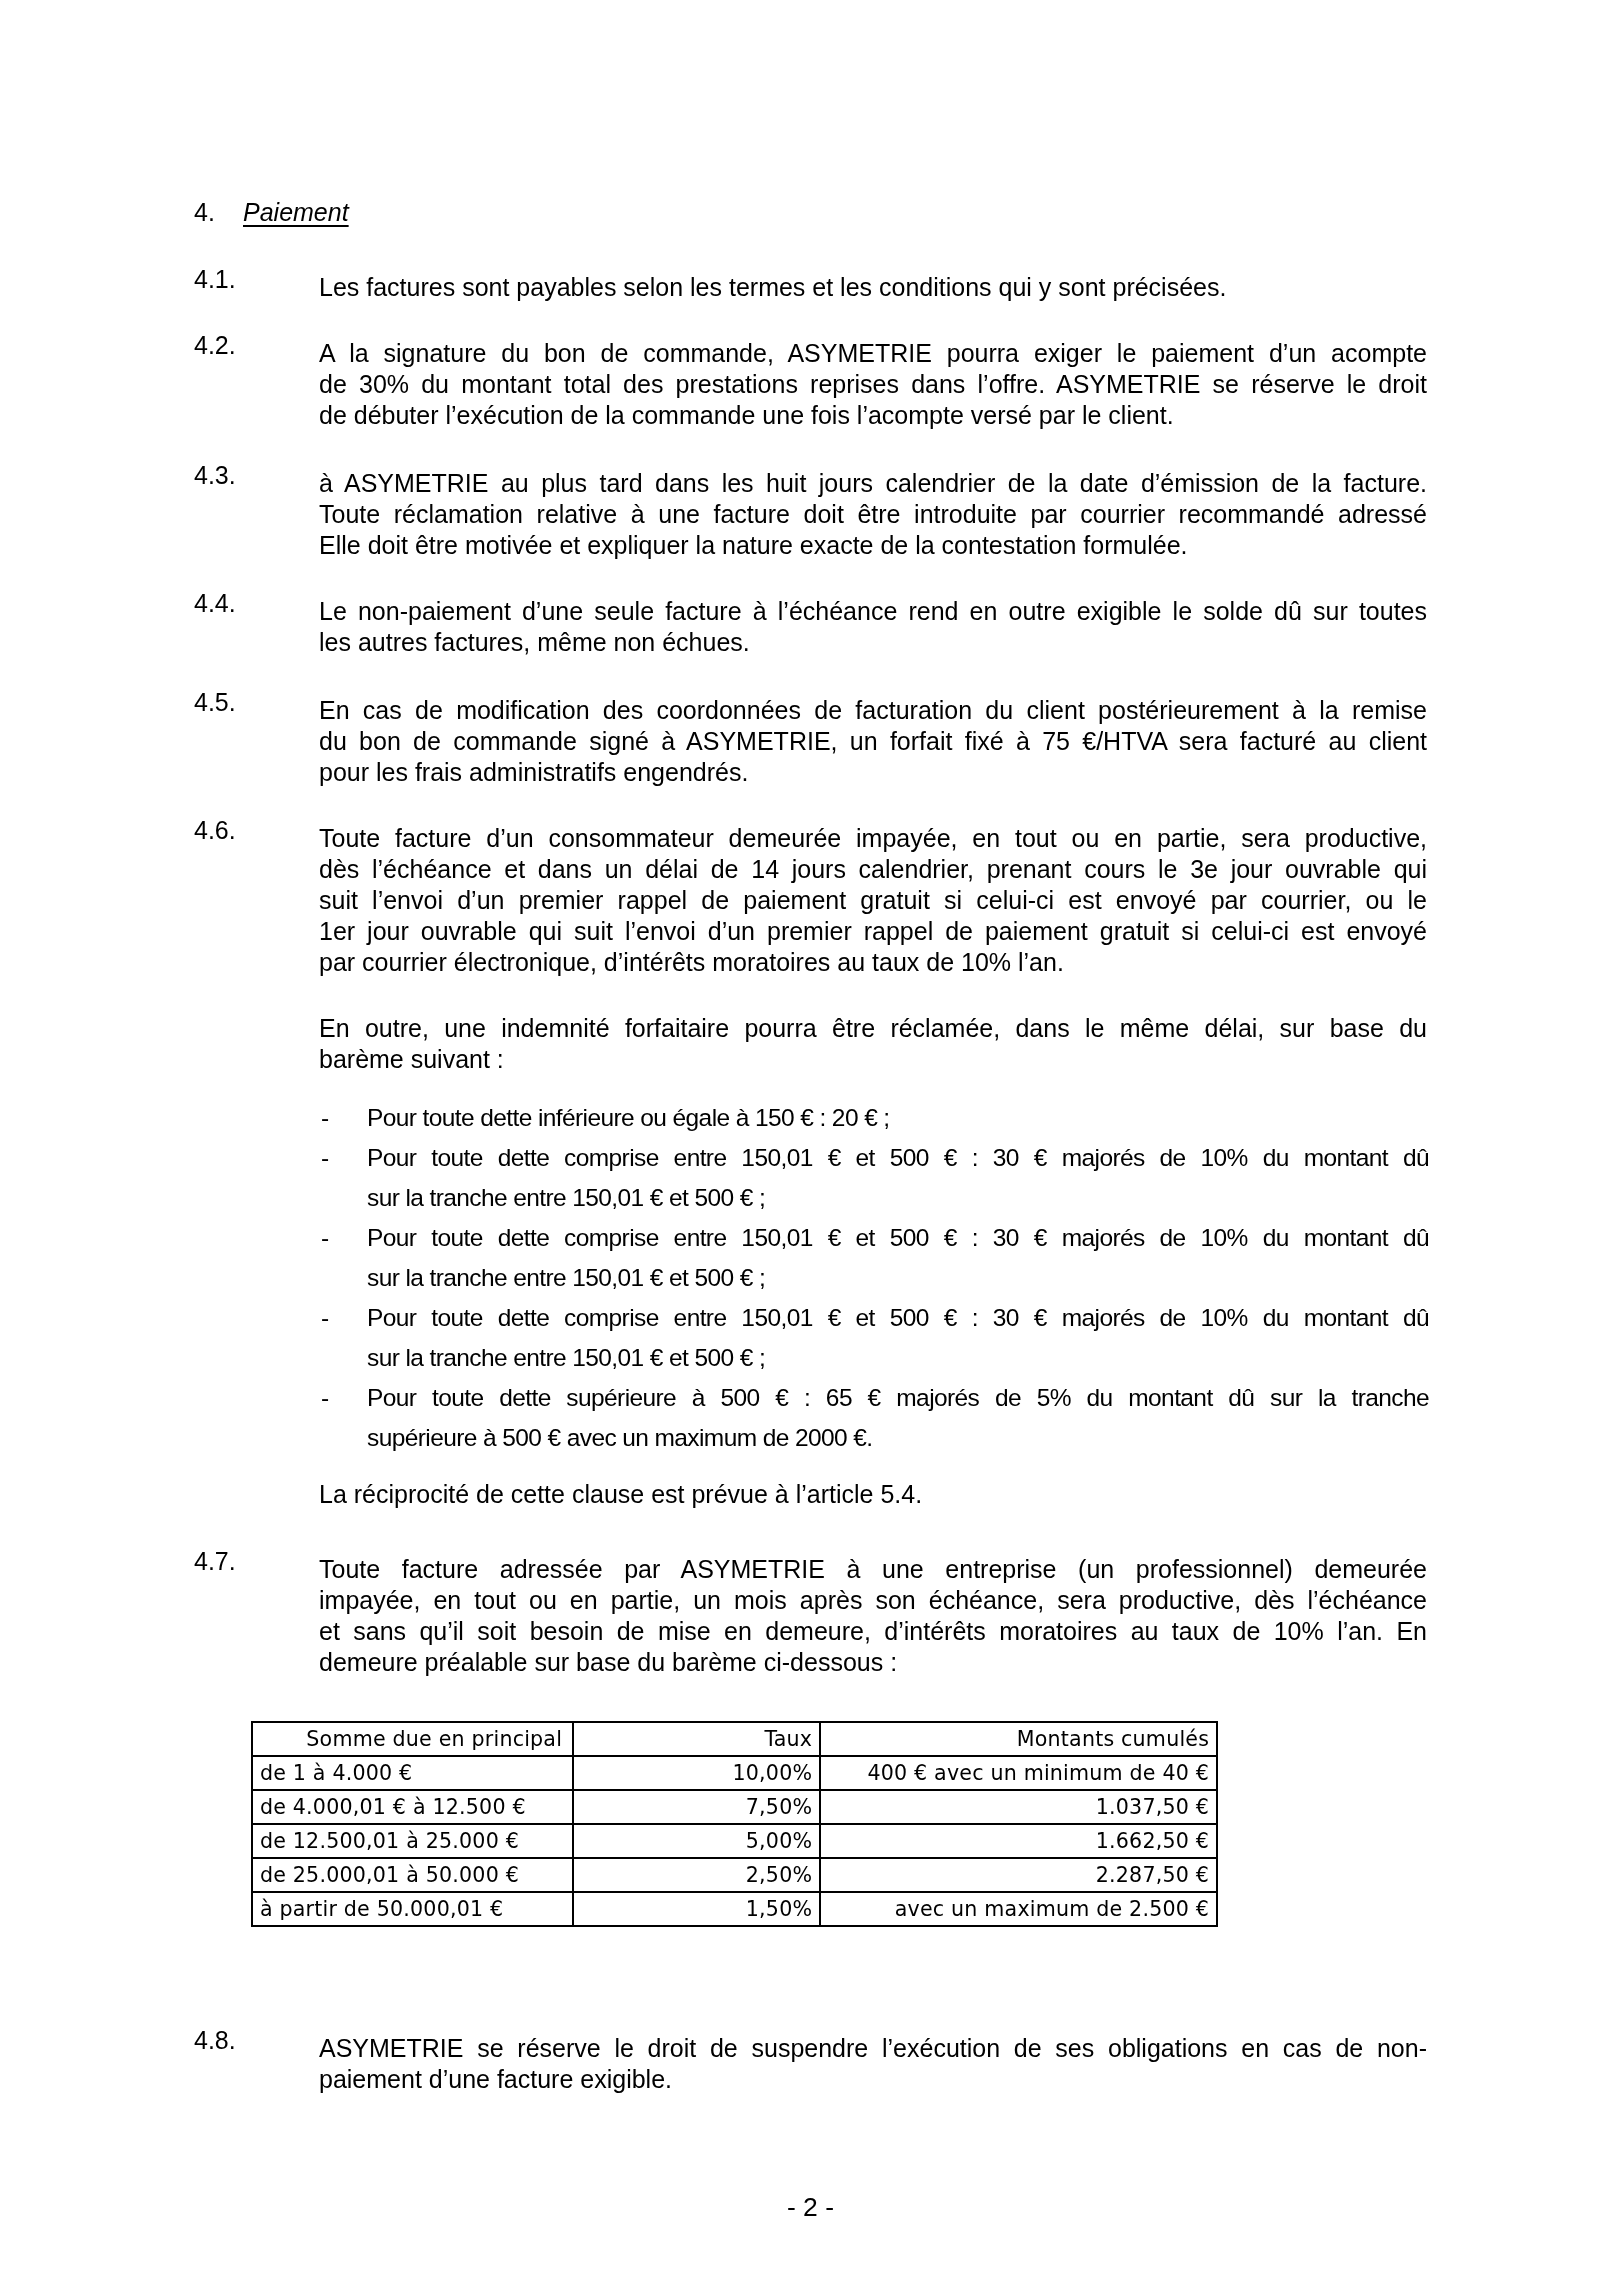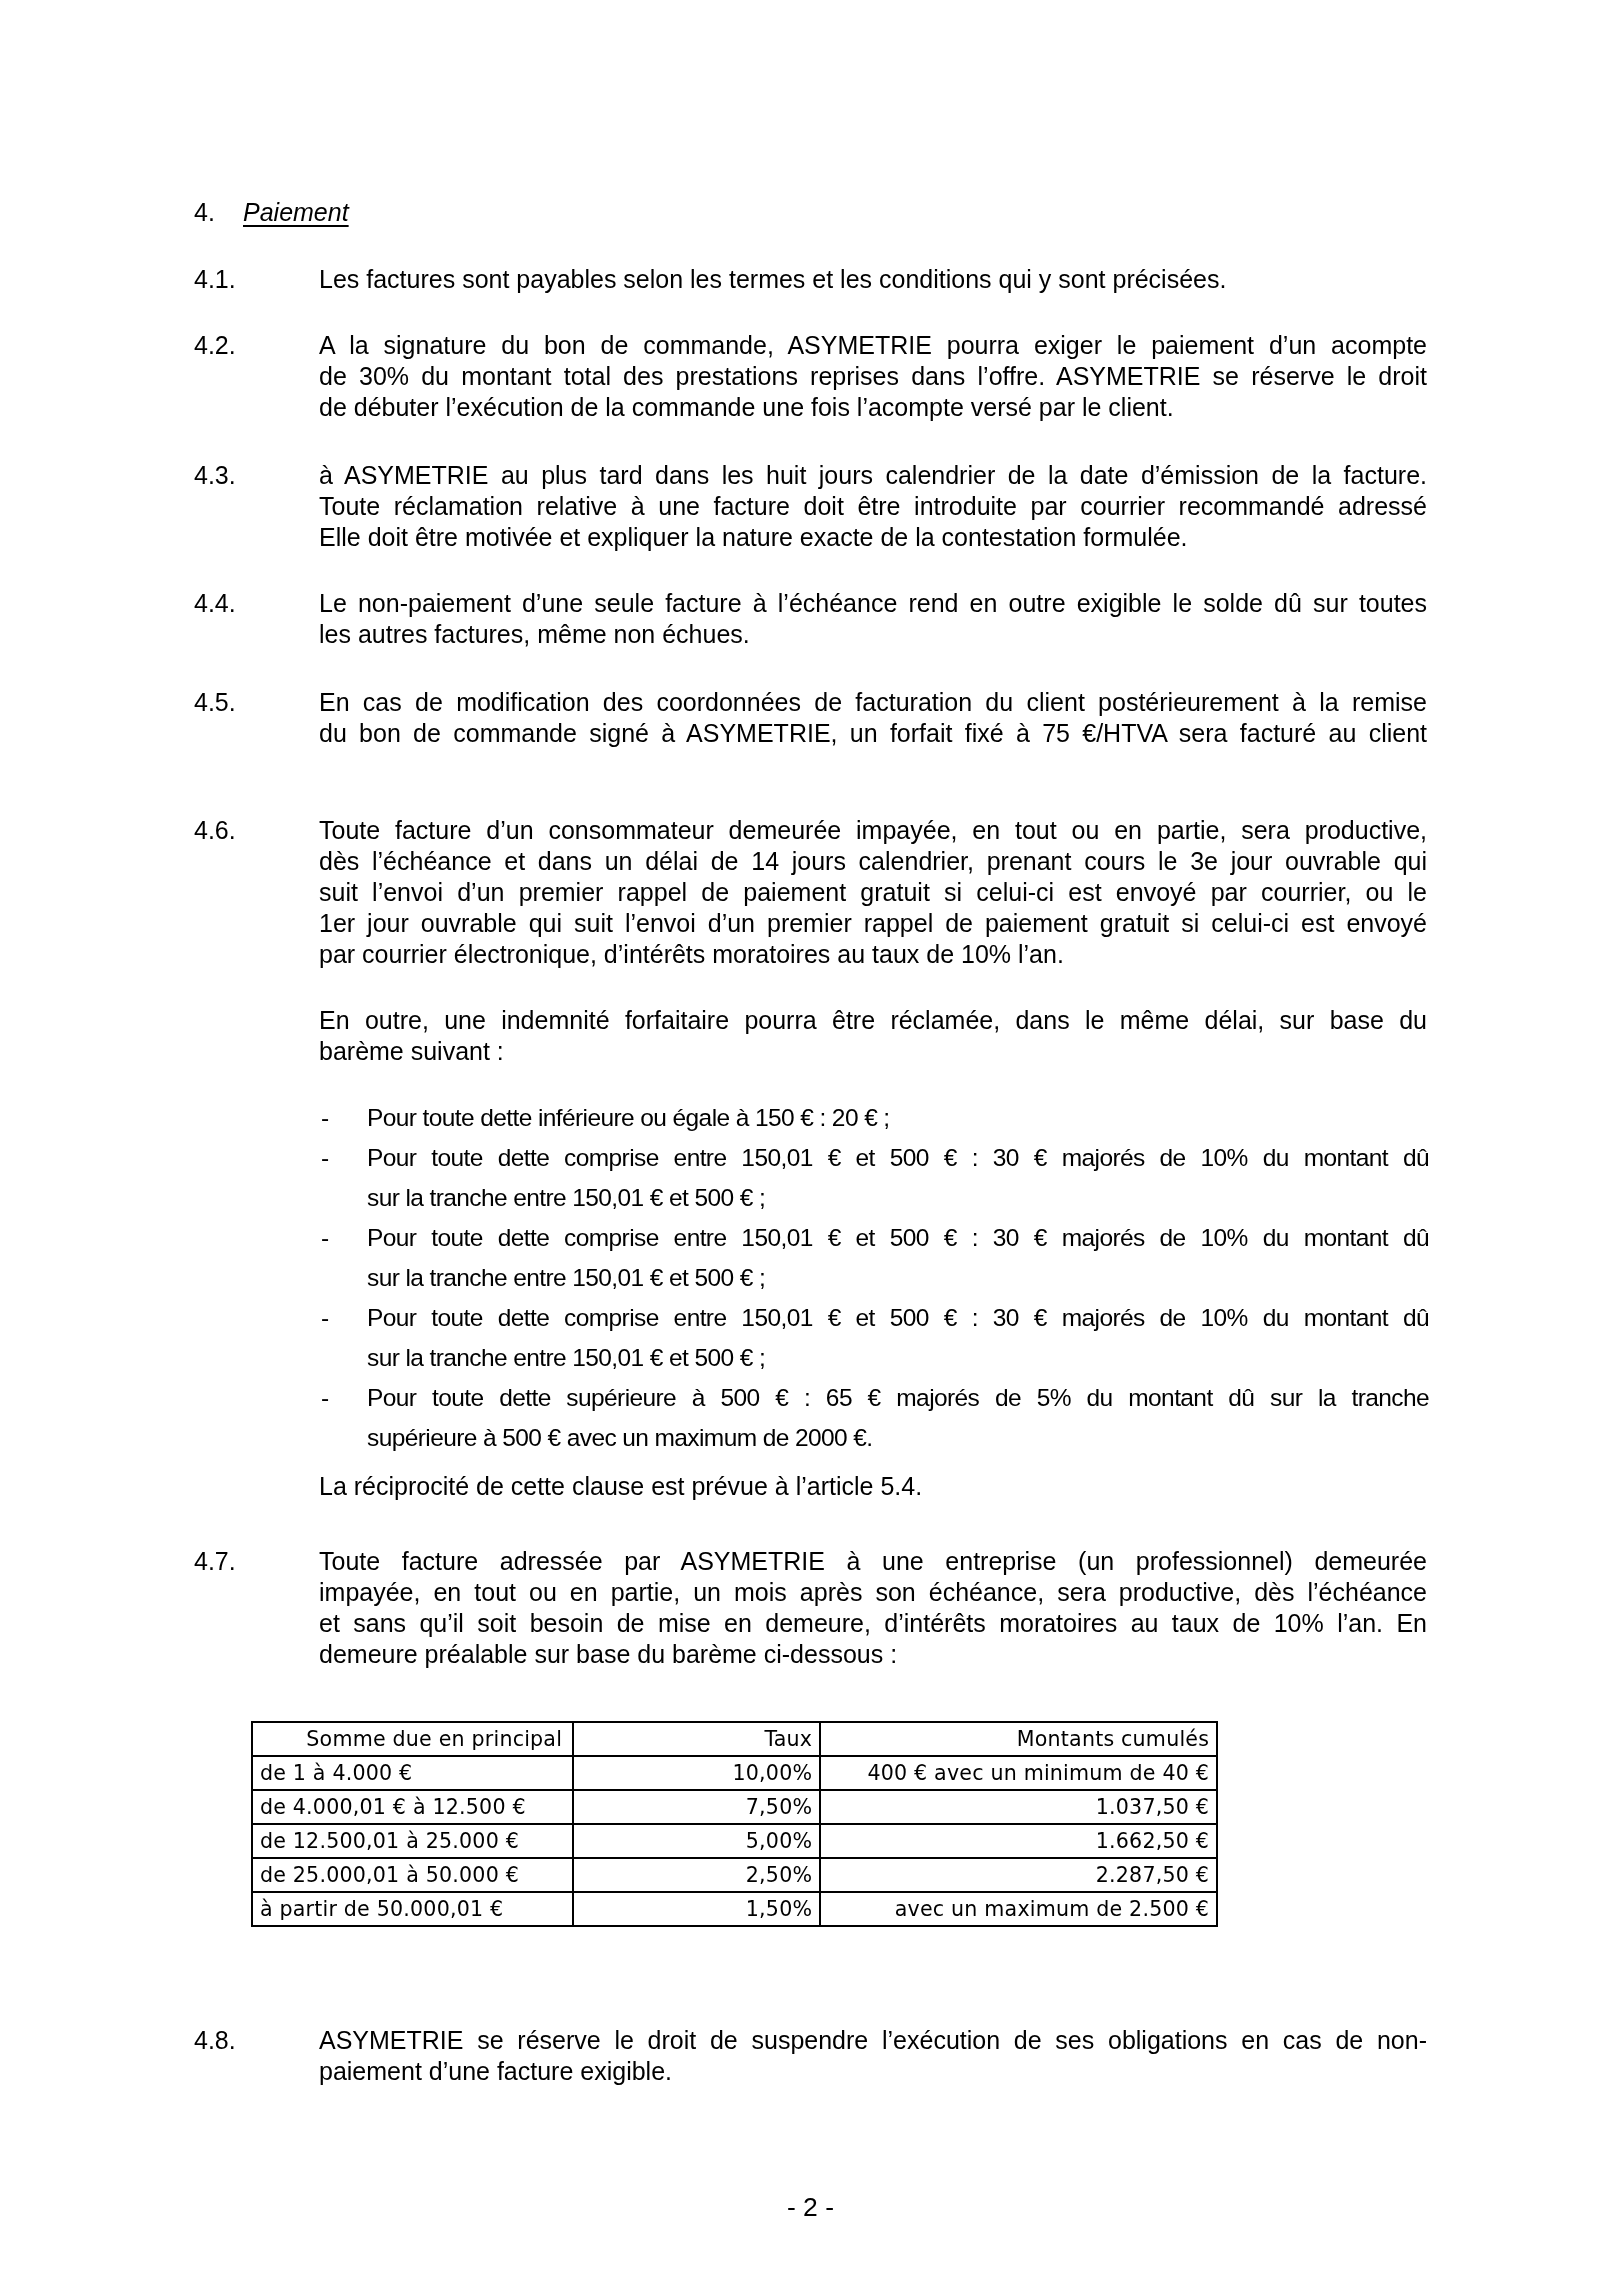--- a/index.html
+++ b/index.html
@@ -1,19 +1,19 @@
 <!DOCTYPE html>
 <html><head>
 <meta charset="utf-8">
 <style>
   html, body { margin: 0; padding: 0; background: #ffffff; }
   body { width: 1621px; height: 2293px; position: relative; overflow: hidden; color: #000; }
   .t { position: absolute; font-family: "Liberation Sans", sans-serif; font-size: 25px; line-height: 31px; white-space: nowrap; }
   .num { position: absolute; left: 194px; font-family: "Liberation Sans", sans-serif; font-size: 25px; line-height: 31px; }
-  .para { position: absolute; left: 319px; width: 1108px; font-family: "Liberation Sans", sans-serif; font-size: 25px; line-height: 31px; }
+  .para { position: absolute; left: 319px; width: 1108px; font-family: "Liberation Sans", sans-serif; font-size: 25px; line-height: 31px; margin-top: 8px; }
   .para .ln { display: block; text-align: justify; text-align-last: justify; height: 31px; white-space: nowrap; }
   .para .ln.last { text-align-last: left; }
   .heading-title { text-decoration: underline; text-underline-offset: 3.9px; }
   .bullets { position: absolute; left: 321px; width: 1108px; font-family: "Liberation Sans", sans-serif; font-size: 24.5px; line-height: 40px; letter-spacing: -0.6px; }
   .bullet { position: relative; padding-left: 46px; }
   .bullet .dash { position: absolute; left: 0; top: 0; }
   .bullet .ln { display: block; text-align: justify; text-align-last: justify; white-space: nowrap; height: 40px; }
   .bullet .ln.last { text-align-last: left; }
   table.bareme { position: absolute; left: 251px; top: 1721px; width: 967px; border-collapse: collapse; font-family: "DejaVu Sans", sans-serif; font-size: 20.6px; letter-spacing: 0.2px; }
   table.bareme td, table.bareme th { border: 2px solid #000; height: 32px; padding: 0 6.9px; font-weight: normal; white-space: nowrap; }
@@ -53,20 +53,21 @@
 <div class="num" style="top:588px;">4.4.</div>
 <div class="para" style="top:588px;">
   <span class="ln">Le non-paiement d’une seule facture à l’échéance rend en outre exigible le solde dû sur toutes</span>
   <span class="ln last">les autres factures, même non échues.</span>
 </div>
 
 <div class="num" style="top:687px;">4.5.</div>
 <div class="para" style="top:687px;">
   <span class="ln">En cas de modification des coordonnées de facturation du client postérieurement à la remise</span>
   <span class="ln">du bon de commande signé à ASYMETRIE, un forfait fixé à 75 €/HTVA sera facturé au client</span>
+  <span class="ln last">pour les frais administratifs engendrés.</span>
 </div>
 
 <div class="num" style="top:815px;">4.6.</div>
 <div class="para" style="top:815px;">
   <span class="ln">Toute facture d’un consommateur demeurée impayée, en tout ou en partie, sera productive,</span>
   <span class="ln">dès l’échéance et dans un délai de 14 jours calendrier, prenant cours le 3e jour ouvrable qui</span>
   <span class="ln">suit l’envoi d’un premier rappel de paiement gratuit si celui-ci est envoyé par courrier, ou le</span>
   <span class="ln">1er jour ouvrable qui suit l’envoi d’un premier rappel de paiement gratuit si celui-ci est envoyé</span>
   <span class="ln last">par courrier électronique, d’intérêts moratoires au taux de 10% l’an.</span>
 </div>

